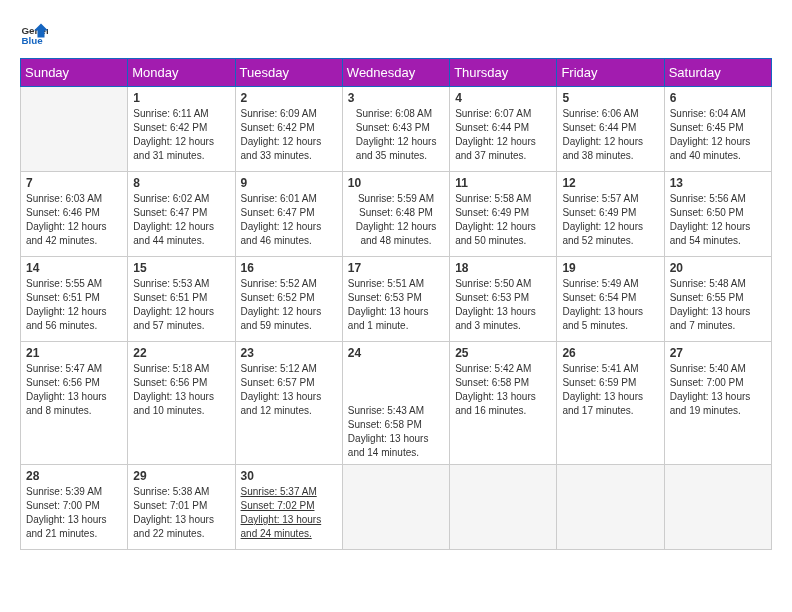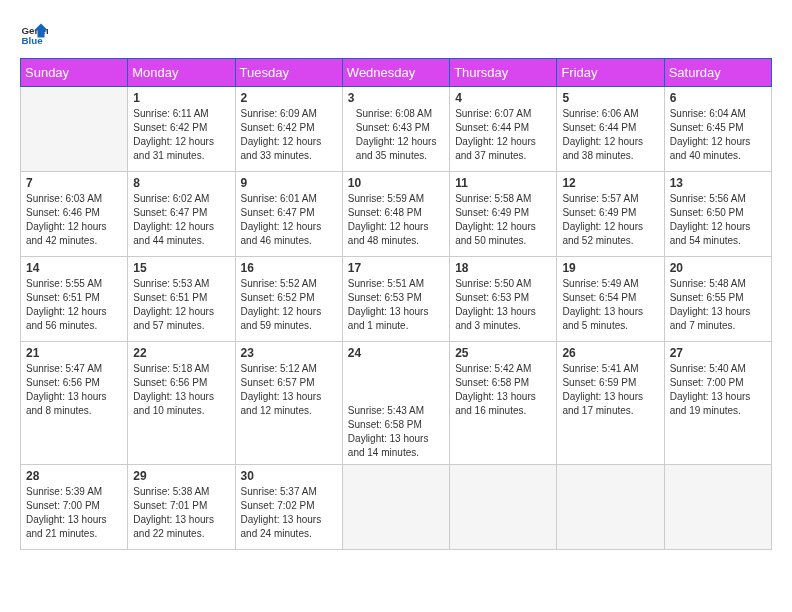--- a/index.html
+++ b/index.html
@@ -45,21 +45,21 @@
     .location-title {
       font-size: 15px;
       color: #333;
     }
     .calendar {
       width: 100%;
       border-collapse: collapse;
       font-size: 11px;
     }
     .calendar th {
-      background-color: #d946ef;
+      background-color: #a21caf;
       color: #fff;
       padding: 6px 4px;
       text-align: left;
       font-size: 13px;
       font-weight: normal;
       border: 1px solid #1565c0;
     }
     .calendar td {
       border: 1px solid #ccc;
       vertical-align: top;
@@ -182,21 +182,21 @@
         </td>
         <td>
           <div class="day-number">9</div>
           <div class="day-info" style="white-space: pre-line;">Sunrise: 6:01 AM
 Sunset: 6:47 PM
 Daylight: 12 hours
 and 46 minutes.</div>
         </td>
         <td>
           <div class="day-number">10</div>
-          <div class="day-info" style="white-space: pre-line;">Sunrise: 5:59 AM
+          <div class="day-info" style="white-space: pre-line; text-align: center;">Sunrise: 5:59 AM
 Sunset: 6:48 PM
 Daylight: 12 hours
 and 48 minutes.</div>
         </td>
         <td>
           <div class="day-number">11</div>
           <div class="day-info" style="white-space: pre-line;">Sunrise: 5:58 AM
 Sunset: 6:49 PM
 Daylight: 12 hours
 and 50 minutes.</div>
@@ -328,21 +328,21 @@
         </td>
         <td>
           <div class="day-number">29</div>
           <div class="day-info" style="white-space: pre-line;">Sunrise: 5:38 AM
 Sunset: 7:01 PM
 Daylight: 13 hours
 and 22 minutes.</div>
         </td>
         <td>
           <div class="day-number">30</div>
-          <div class="day-info" style="white-space: pre-line;">Sunrise: 5:37 AM
+          <div class="day-info" style="white-space: pre-line; text-decoration: underline;">Sunrise: 5:37 AM
 Sunset: 7:02 PM
 Daylight: 13 hours
 and 24 minutes.</div>
         </td>
         <td class="empty"></td>
         <td class="empty"></td>
         <td class="empty"></td>
         <td class="empty"></td>
       </tr>
     </tbody>

